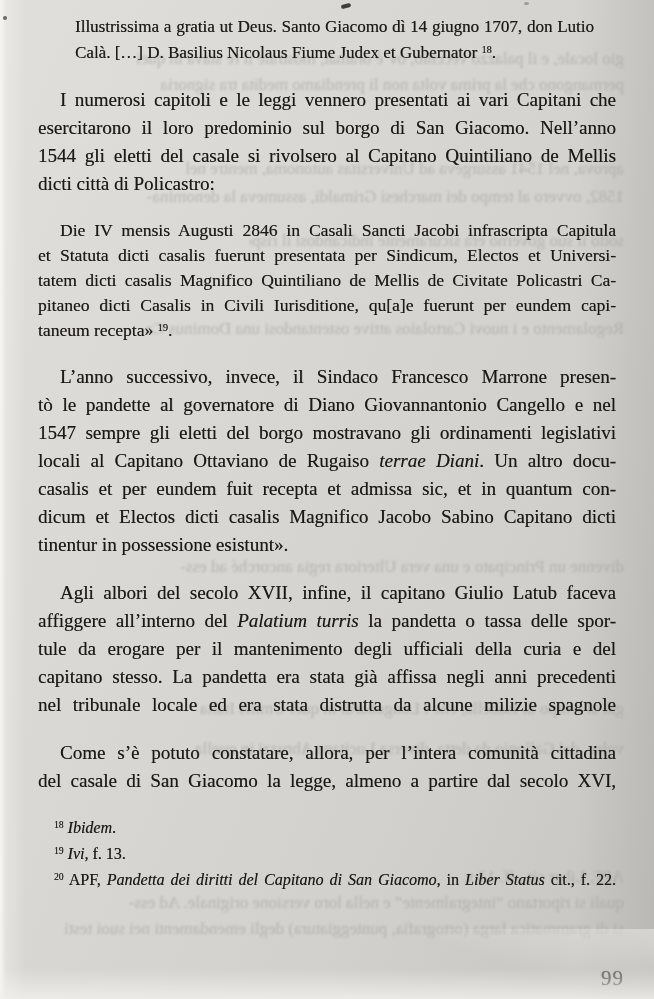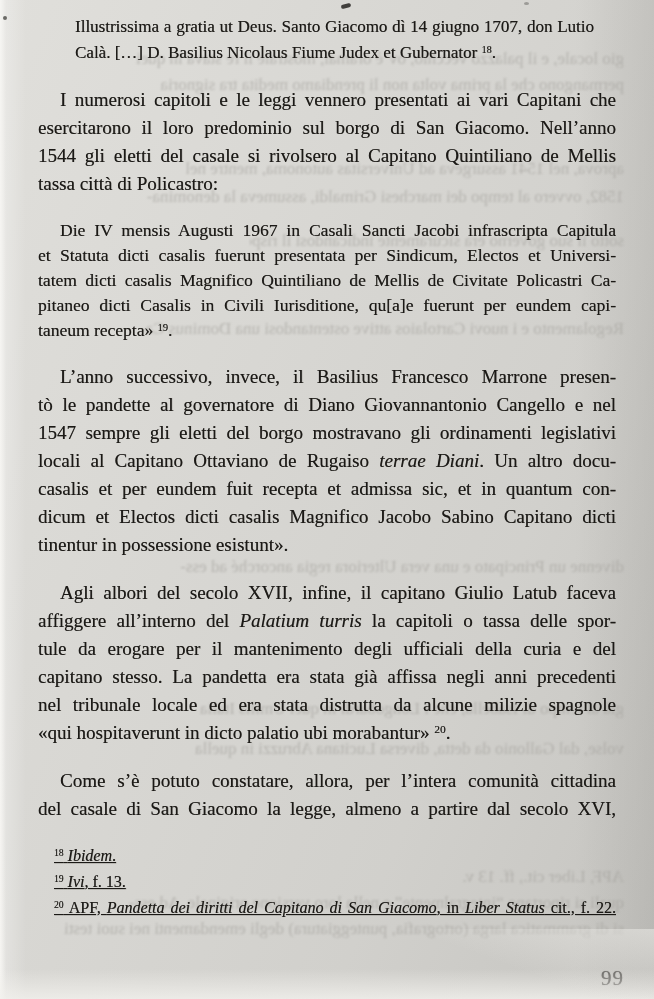--- a/index.html
+++ b/index.html
@@ -39,21 +39,21 @@
 
   .line { white-space:nowrap; overflow:hidden; text-align:justify;
     text-align-last:justify; -moz-text-align-last:justify; }
   .line.last { text-align-last:left; -moz-text-align-last:left; }
   .line.indent { padding-left:22px;margin-top:20px; }
 
   .opening-quote { margin:0 22px 18px 37px; font-size:17px; line-height:26px; }
   .para { font-size:19px; line-height:28px; }
   .bq { font-size:17.5px; line-height:25px; margin:14px 0 13px 0; }
   .fn { margin-top:20px; font-size:16px; line-height:26px; }
-  .fn .line { text-indent:16px;text-decoration:underline; }
+  .fn .line { text-indent:16px; }
 
   .it { font-style:italic; }
   sup { font-size:60%; line-height:0; position:relative; top:-0.5em; vertical-align:baseline; }
 
   .page-number { position:absolute; right:30px; top:966px; z-index:2;
     font-size:21px; color:#4a4845; letter-spacing:1px;
     text-shadow:0 0 1px rgba(74,72,69,.7); }
 </style>
 </head>
 <body>
@@ -83,45 +83,44 @@
 
   <div class="content">
     <div class="opening-quote">
         <div class="line"><span>Illustrissima a gratia ut Deus. Santo Giacomo dì 14 giugno 1707, don Lutio</span></div>
         <div class="line last"><span>Calà. […] D. Basilius Nicolaus Fiume Judex et Gubernator </span><sup>18</sup><span>.</span></div>
       </div>
     <div class="para">
         <div class="line indent"><span>I numerosi capitoli e le leggi vennero presentati ai vari Capitani che</span></div>
         <div class="line"><span>esercitarono il loro predominio sul borgo di San Giacomo. Nell’anno</span></div>
         <div class="line"><span>1544 gli eletti del casale si rivolsero al Capitano Quintiliano de Mellis</span></div>
-        <div class="line last"><span>tassa città di Policastro:</span></div>
+        <div class="line last"><span>dicti città di Policastro:</span></div>
       </div>
     <div class="bq">
-        <div class="line indent"><span>Die IV mensis Augusti 1967 in Casali Sancti Jacobi infrascripta Capitula</span></div>
+        <div class="line indent"><span>Die IV mensis Augusti 2846 in Casali Sancti Jacobi infrascripta Capitula</span></div>
         <div class="line"><span>et Statuta dicti casalis fuerunt presentata per Sindicum, Electos et Universi-</span></div>
         <div class="line"><span>tatem dicti casalis Magnifico Quintiliano de Mellis de Civitate Policastri Ca-</span></div>
         <div class="line"><span>pitaneo dicti Casalis in Civili Iurisditione, qu[a]e fuerunt per eundem capi-</span></div>
         <div class="line last"><span>taneum recepta» </span><sup>19</sup><span>.</span></div>
       </div>
     <div class="para">
-        <div class="line indent"><span>L’anno successivo, invece, il Basilius Francesco Marrone presen-</span></div>
+        <div class="line indent"><span>L’anno successivo, invece, il Sindaco Francesco Marrone presen-</span></div>
         <div class="line"><span>tò le pandette al governatore di Diano Giovannantonio Cangello e nel</span></div>
         <div class="line"><span>1547 sempre gli eletti del borgo mostravano gli ordinamenti legislativi</span></div>
         <div class="line"><span>locali al Capitano Ottaviano de Rugaiso </span><span class="it">terrae Diani</span><span>. Un altro docu-</span></div>
         <div class="line"><span>casalis et per eundem fuit recepta et admissa sic, et in quantum con-</span></div>
         <div class="line"><span>dicum et Electos dicti casalis Magnifico Jacobo Sabino Capitano dicti</span></div>
         <div class="line last"><span>tinentur in possessione esistunt».</span></div>
       </div>
     <div class="para">
         <div class="line indent"><span>Agli albori del secolo XVII, infine, il capitano Giulio Latub faceva</span></div>
-        <div class="line"><span>affiggere all’interno del </span><span class="it">Palatium turris</span><span> la capitoli o tassa delle spor-</span></div>
+        <div class="line"><span>affiggere all’interno del </span><span class="it">Palatium turris</span><span> la pandetta o tassa delle spor-</span></div>
         <div class="line"><span>tule da erogare per il mantenimento degli ufficiali della curia e del</span></div>
         <div class="line"><span>capitano stesso. La pandetta era stata già affissa negli anni precedenti</span></div>
         <div class="line"><span>nel tribunale locale ed era stata distrutta da alcune milizie spagnole</span></div>
-        <div class="line last"><span>«qui hospitaverunt in dicto palatio ubi morabantur» </span><sup>20</sup><span>.</span></div>
       </div>
     <div class="para">
         <div class="line indent"><span>Come s’è potuto constatare, allora, per l’intera comunità cittadina</span></div>
         <div class="line"><span>del casale di San Giacomo la legge, almeno a partire dal secolo XVI,</span></div>
       </div>
     <div class="fn">
         <div class="line last"><sup>18</sup><span> </span><span class="it">Ibidem</span><span>.</span></div>
         <div class="line last"><sup>19</sup><span> </span><span class="it">Ivi</span><span>, f. 13.</span></div>
         <div class="line"><sup>20</sup><span> APF, </span><span class="it">Pandetta dei diritti del Capitano di San Giacomo</span><span>, in </span><span class="it">Liber Status</span><span> cit., f. 22.</span></div>
       </div>

